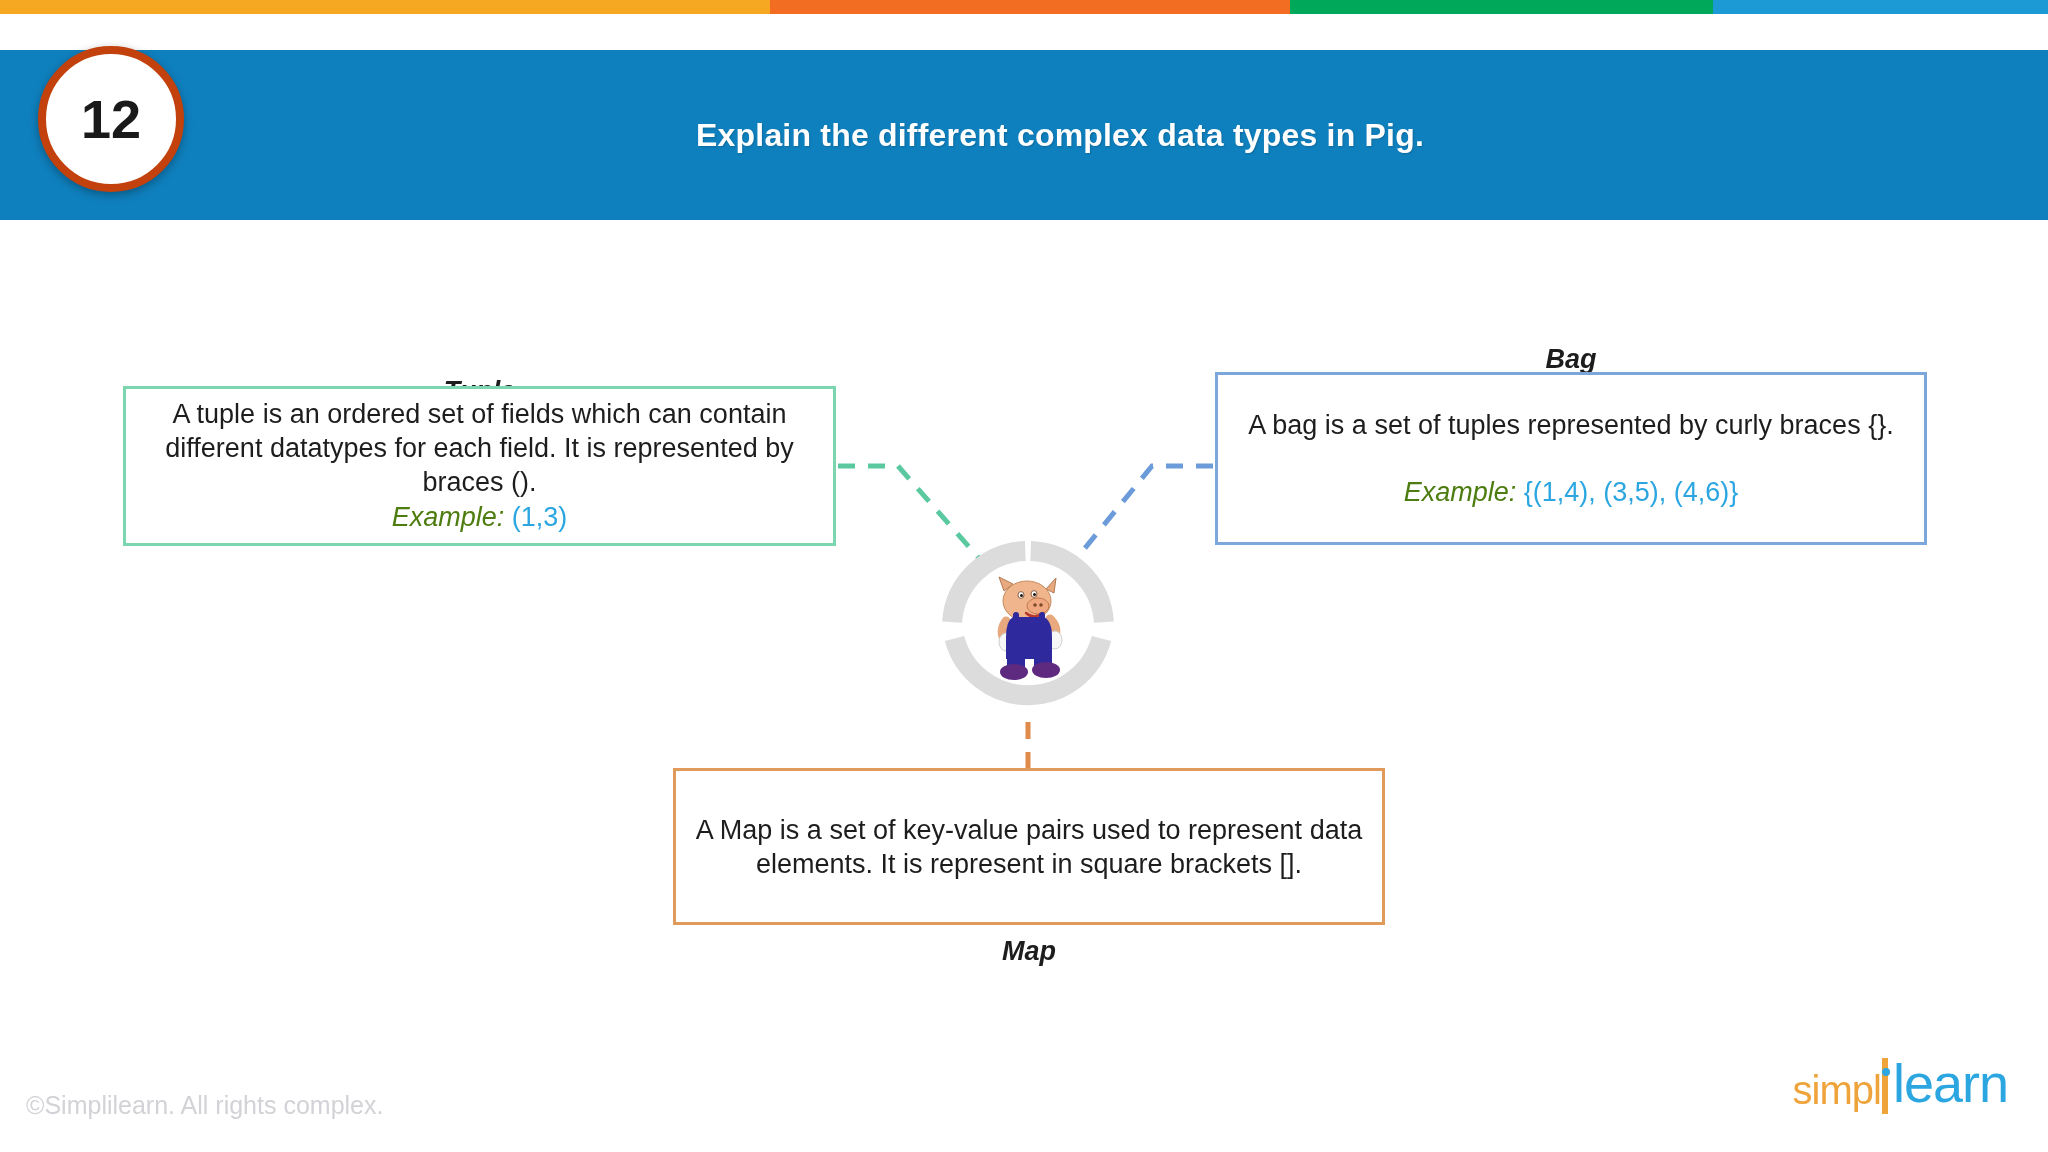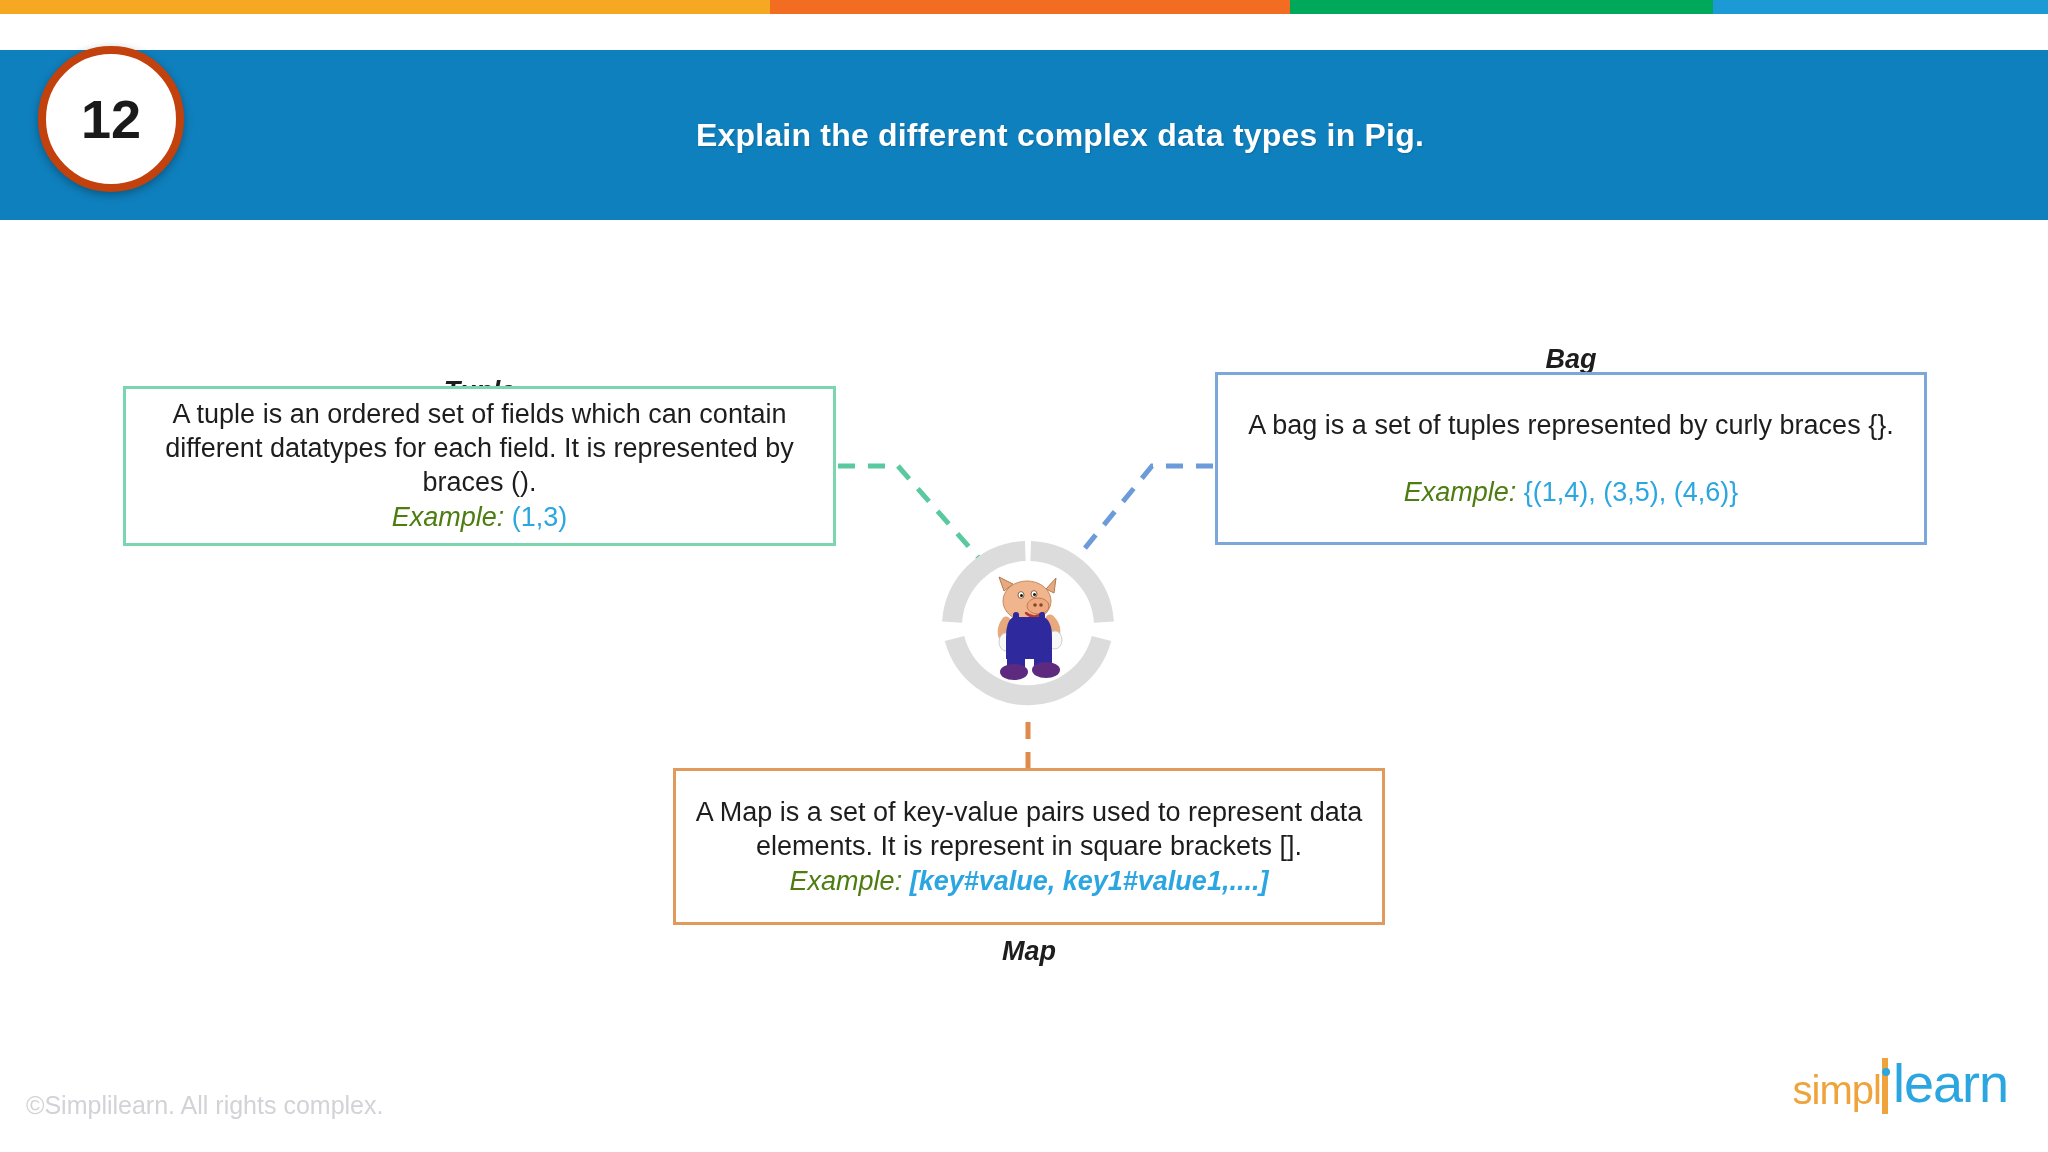--- a/index.html
+++ b/index.html
@@ -248,24 +248,20 @@
   <div class="concept-box" id="bag-box">
     <div class="concept-text">A bag is a set of tuples represented by curly braces {}.</div>
     <div class="example-line">
       <span class="example-label">Example:</span>
       <span class="example-value">{(1,4), (3,5), (4,6)}</span>
     </div>
   </div>
 
   <div class="concept-box" id="map-box">
     <div class="concept-text">A Map is a set of key-value pairs used to represent data elements. It is represent in square brackets [].</div>
-    <div class="example-line">
-      <span class="example-label">Example:</span>
-      <span class="example-value italic">[key#value, key1#value1,....]</span>
-    </div>
   </div>
 
   <div class="box-caption" id="map-caption">Map</div>
 
   <div id="hub">
     <svg width="180" height="180" viewBox="0 0 180 180">
 
       <g fill="none" stroke="#DCDCDC" stroke-width="20">
 
         <path d="M 90 90 m 0 0"></path>

